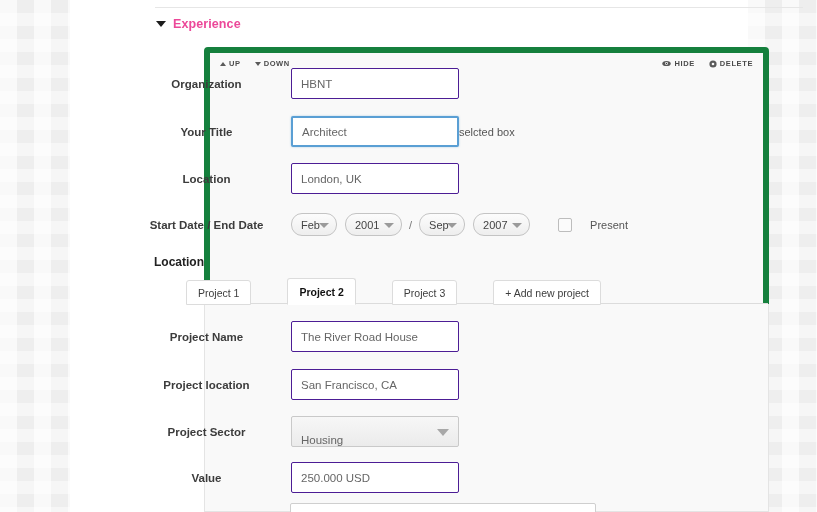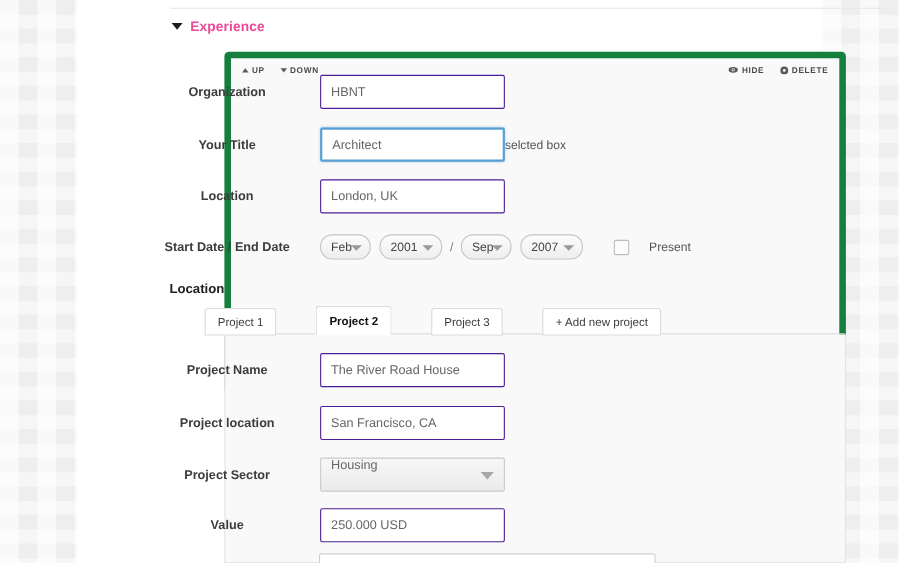--- a/index.html
+++ b/index.html
@@ -256,21 +256,21 @@
 
   
   .dropdown-wide {
     position: relative;
     width: 168px;
     height: 31px;
     background: linear-gradient(#f7f7f7, #ebebeb);
     border: 1px solid #c9c9c9;
     border-radius: 2px;
     display: flex;
-    align-items: flex-start;
+    align-items: flex-end;
     padding: 0 26px 0 9px;
     font-size: 11.5px;
     color: #666;
     box-sizing: border-box;
     cursor: pointer;
   }
   .dropdown-wide .dd-arrow {
     position: absolute;
     right: 9px;
     top: 50%;

